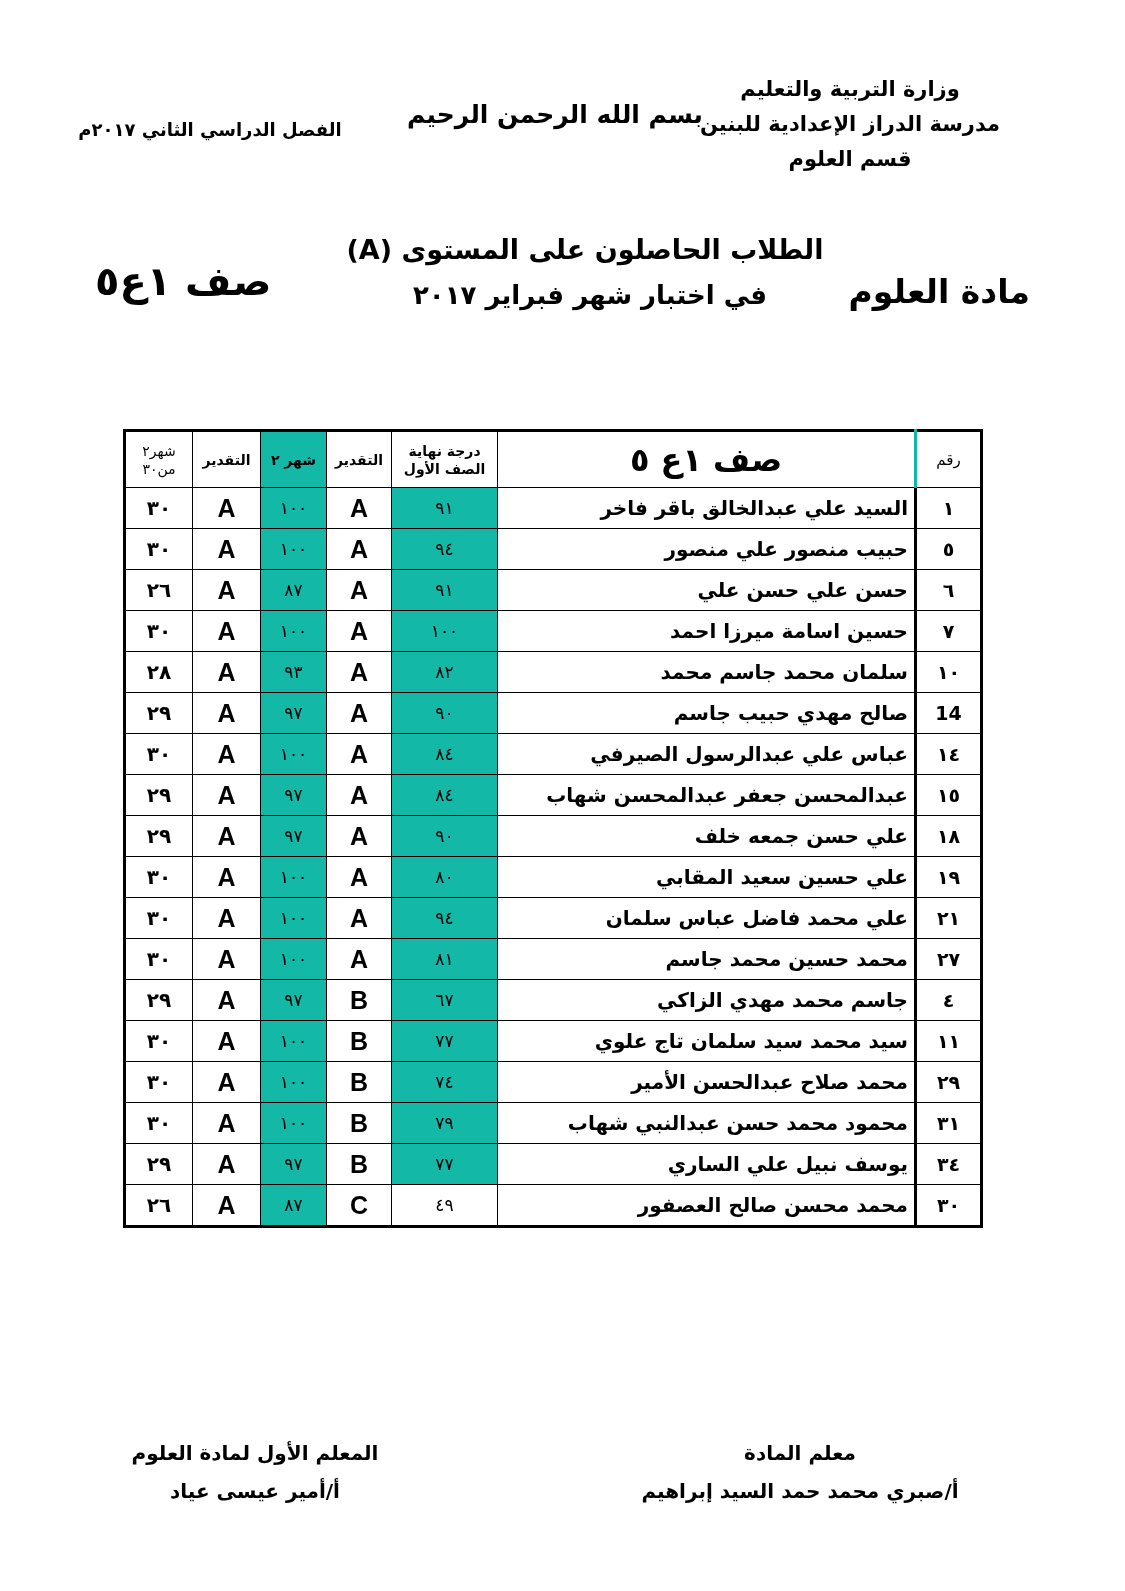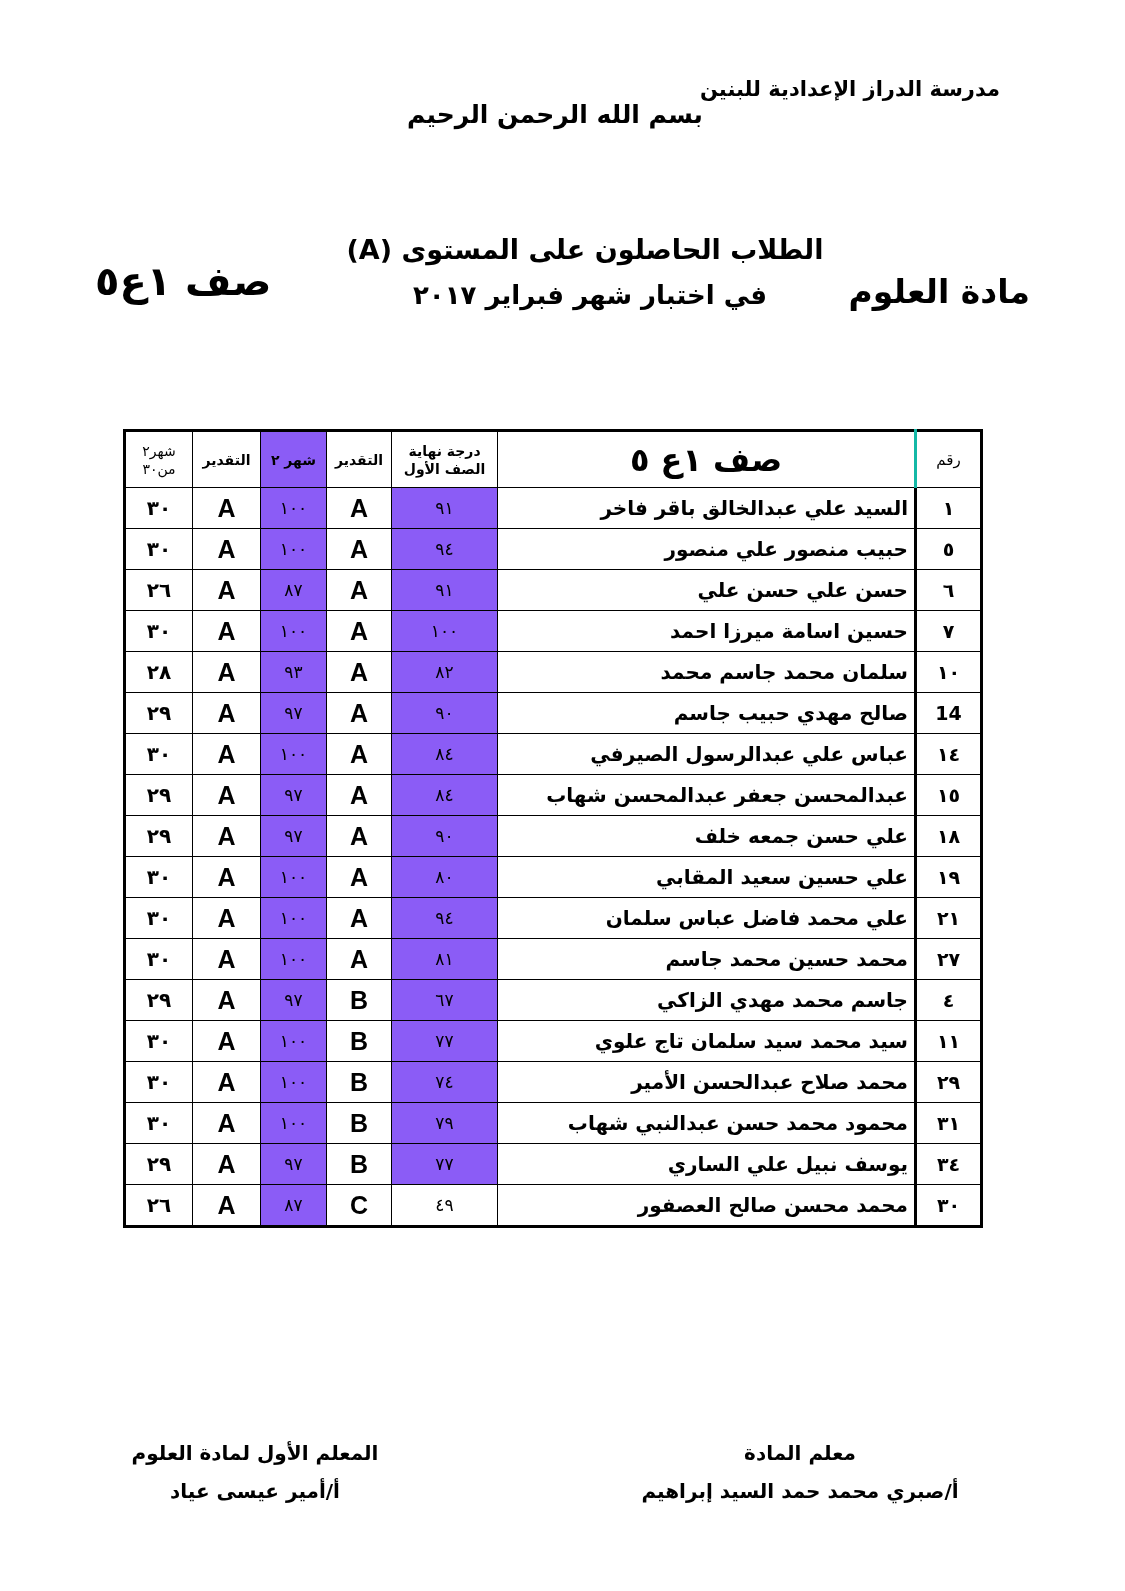--- a/index.html
+++ b/index.html
@@ -16,21 +16,21 @@
   .subject { right:95px; top:272px; font-size:33px; font-weight:bold; }
   .title1 { left:340px; top:234px; width:490px; text-align:center; font-size:27px; font-weight:bold; }
   .title2 { left:380px; top:280px; width:420px; text-align:center; font-size:26px; font-weight:bold; }
   .class-big { left:95px; top:258px; font-size:40px; font-weight:bold; }
 
   
   .tbl { position:absolute; left:123px; top:429px; border-collapse:collapse;
          border:3px solid #000; direction:ltr; table-layout:fixed; }
   .tbl td { border:1.5px solid #000; text-align:center; vertical-align:middle; padding:0; height:40px; overflow:hidden; }
   .tbl tr.head td { height:55px; font-size:14px; line-height:18px; font-weight:bold; }
-  .green { background:#8b5cf6;margin-top:32px; }
+  .green { background:#14b8a6;margin-top:32px; }
   .c-score30 { width:68px; }
   .c-grade2 { width:68px; }
   .c-month2 { width:66px; }
   .c-grade1 { width:65px; }
   .c-final  { width:106px; }
   .c-name   { width:418px; }
   .c-num    { width:66px; }
   td.score30 { font-size:20px; font-weight:bold; }
   td.grade { font-size:25px; font-weight:bold; font-family:"Liberation Sans", sans-serif; }
   td.month2, td.final { font-size:17px; }
@@ -42,26 +42,29 @@
   tr.head td.small { font-weight:normal; font-size:14px; }
 
   
   .sig-left { left:110px; top:1434px; width:290px; text-align:center; font-size:20px; line-height:38px; font-weight:bold; }
   .sig-right { left:630px; top:1434px; width:340px; text-align:center; font-size:20px; line-height:38px; font-weight:bold; }
 </style>
 </head>
 <body>
 
 <div class="abs kingdom rtl">
+  <div>وزارة التربية والتعليم</div>
   <div>مدرسة الدراز الإعدادية للبنين</div>
+  <div>قسم العلوم</div>
 </div>
 
 <div class="abs basmala rtl">بسم الله الرحمن الرحيم</div>
 
 <div class="abs grade-block rtl">
+  <div>الفصل الدراسي الثاني ٢٠١٧م</div>
 </div>
 
 <div class="abs subject rtl">مادة العلوم</div>
 <div class="abs title1 rtl">الطلاب الحاصلون على المستوى (A)</div>
 <div class="abs title2 rtl">في اختبار شهر فبراير ٢٠١٧</div>
 <div class="abs class-big rtl">صف ١ع٥</div>
 
 <table class="tbl">
   <colgroup>
     <col class="c-score30">

